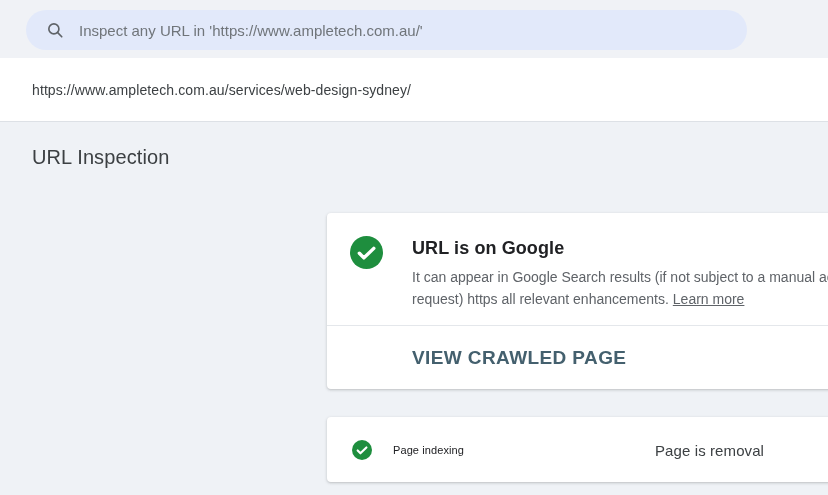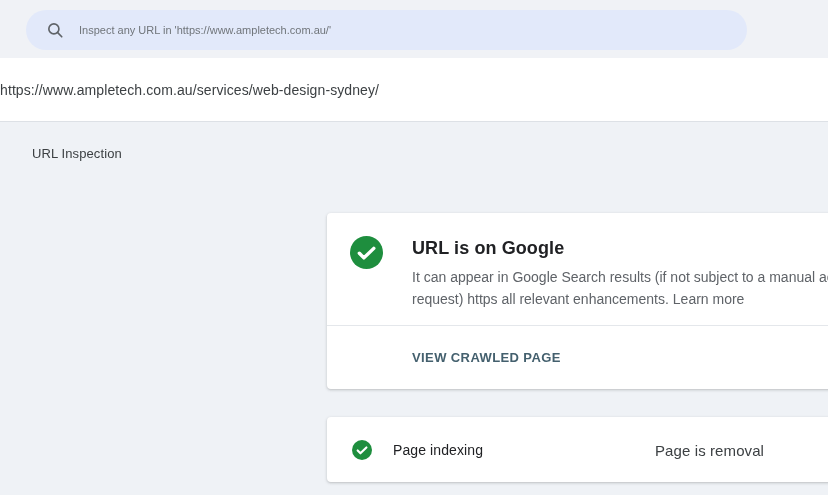--- a/index.html
+++ b/index.html
@@ -17,36 +17,36 @@
   }
   .search-pill {
     position: absolute; left: 26px; top: 10px; width: 721px; height: 40px;
     border-radius: 20px; background: #e2e9fa;
     display: flex; align-items: center; padding: 0 18px 0 20px;
   }
   .search-pill svg { flex: 0 0 auto; margin-right: 15px; display: block; }
   .search-input {
     flex: 1; border: none; outline: none; background: transparent;
     font-family: "Liberation Sans", "DejaVu Sans", sans-serif;
-    font-size: 11px; color: #0c4a6e;
+    font-size: 15px; color: #0c4a6e;
   }
   .search-input::placeholder { color: #70757a; opacity: 1; }
 
   
   .url-band {
     position: absolute; left: 0; top: 58px; width: 828px; height: 64px;
     background: #ffffff; border-bottom: 1px solid #dde1e6;
-    display: flex; align-items: center; 
+    display: flex; align-items: center; padding-left: 32px;
   }
   .url-band .inspected-url { font-size: 14px; color: #3c4043; letter-spacing: 0.1px; }
 
   
   .page-title {
     position: absolute; left: 32px; top: 146px;
-    font-size: 13px; font-weight: 400; color: #3c4043; letter-spacing: 0.1px;
+    font-size: 20px; font-weight: 400; color: #3c4043; letter-spacing: 0.1px;
   }
 
   
   .card {
     position: absolute; left: 327px; width: 700px;
     background: #ffffff; border-radius: 4px;
     box-shadow: 0 1px 2px rgba(60,64,67,0.18), 0 1px 3px 1px rgba(60,64,67,0.08);
   }
   .card-result { top: 213px; }
   .card-main {
@@ -54,37 +54,37 @@
     padding: 23px 24px 0 23px; height: 112px;
   }
   .status-icon-lg { width: 33px; height: 33px; flex: 0 0 auto; margin-right: 29px; }
   .status-icon-lg svg, .status-icon-sm svg { display: block; width: 100%; height: 100%; }
   .result-title {
     font-size: 18px; font-weight: 700; color: #202124;
     line-height: 24px; letter-spacing: 0.1px;
   }
   .result-desc { margin-top: 6px; font-size: 14px; color: #5f6368; line-height: 22px; }
   .desc-line { display: block; white-space: nowrap; }
-  .learn-more { color: #5f6368; cursor: pointer; margin-left: 4px; text-align: center; }
+  .learn-more { color: #5f6368; text-decoration: underline; cursor: pointer; margin-left: 4px; text-align: center; }
   .card-footer {
     border-top: 1px solid #e4e7eb; height: 64px;
     display: flex; align-items: center; padding-left: 85px;
   }
   .view-crawled {
-    font-size: 13px; font-weight: 700; color: #44606e;
+    font-size: 19px; font-weight: 700; color: #44606e;
     letter-spacing: 0.4px; cursor: pointer; background: none; border: none;
     font-family: "Liberation Sans", "DejaVu Sans", sans-serif;
   }
 
   .card-indexing {
     top: 417px; height: 65px;
     display: flex; align-items: center; padding-left: 25px; cursor: pointer;
   }
   .status-icon-sm { width: 20px; height: 20px; flex: 0 0 auto; margin-right: 21px; }
-  .indexing-label { font-size: 14px; color: #202124; letter-spacing: 0.1px; }
+  .indexing-label { font-size: 11px; color: #202124; letter-spacing: 0.1px; }
   .indexing-status {
     position: absolute; left: 328px; top: 50%; transform: translateY(-50%);
     font-size: 15px; color: #3c4043; letter-spacing: 0.1px;
   }
 </style>
 </head>
 <body>
 
 <div class="header-band">
   <div class="search-pill">

